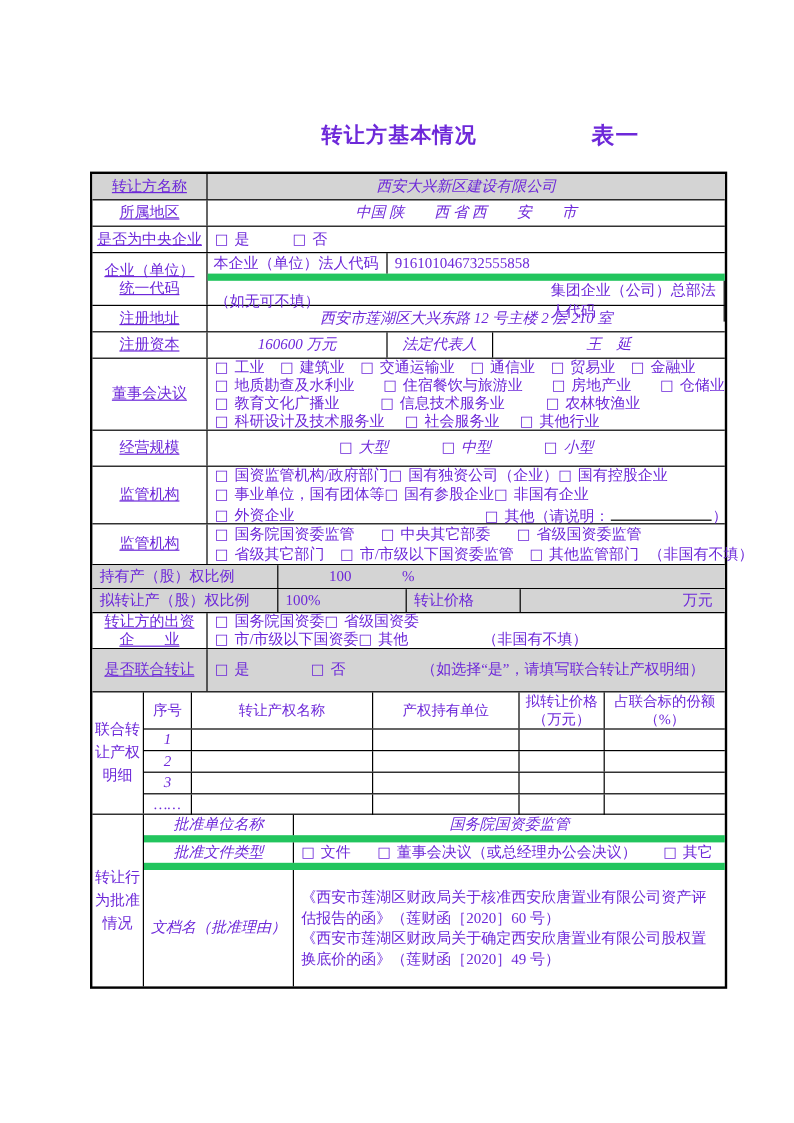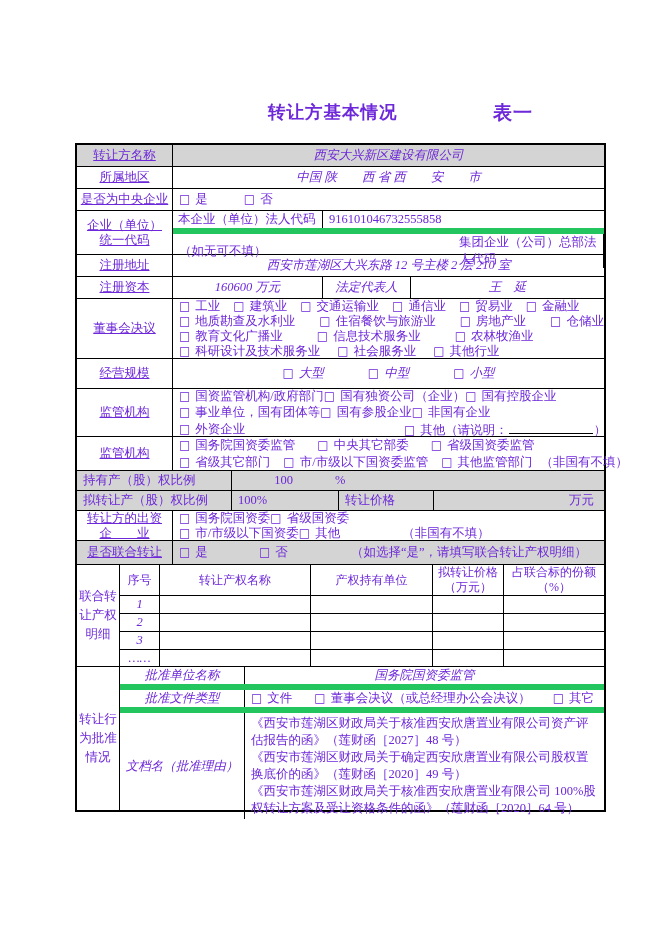--- a/index.html
+++ b/index.html
@@ -320,21 +320,21 @@
               <span class="cb">
                 <span class="box">□</span>
                 <span>其他</span>
               </span>
             </span>
           <span class="note" style="margin-left:62px">（非国有不填）</span>
         </div>
       </div>
     </div>
 
-    <div class="r gray" style="height:24px">
+    <div class="r gray" style="height:36px">
       <div class="c lab">是否联合转让</div>
       <div class="c last val">
         <span style="display:flex">
             <span class="cb" style="width:80px">
               <span class="box">□</span>
               <span>是</span>
             </span>
             <span class="cb" style="width:80px">
               <span class="box">□</span>
               <span>否</span>
@@ -411,22 +411,21 @@
               </span>
               <span class="cb">
                 <span class="box">□</span>
                 <span>其它</span>
               </span>
             </div>
         </div>
         <div class="subr last" style="flex:1">
           <div class="c ctr" style="flex:0 0 125px">文档名（批准理由）</div>
           <div class="c last" style="flex:1;flex-direction:column;align-items:stretch;justify-content:center;padding:2px 6px">
-              <div class="docline">《西安市莲湖区财政局关于核准西安欣唐置业有限公司资产评估报告的函》（莲财函［2027］48 号）</div>
+              <div class="docline">《西安市莲湖区财政局关于核准西安欣唐置业有限公司资产评估报告的函》（莲财函［2020］60 号）</div>
               <div class="docline">《西安市莲湖区财政局关于确定西安欣唐置业有限公司股权置换底价的函》（莲财函［2020］49 号）</div>
-              <div class="docline">《西安市莲湖区财政局关于核准西安欣唐置业有限公司 100%股权转让方案及受让资格条件的函》（莲财函［2020］64 号）</div>
             </div>
         </div>
       </div>
     </div>
 
   </div>
 </div>
 
 </body></html>

